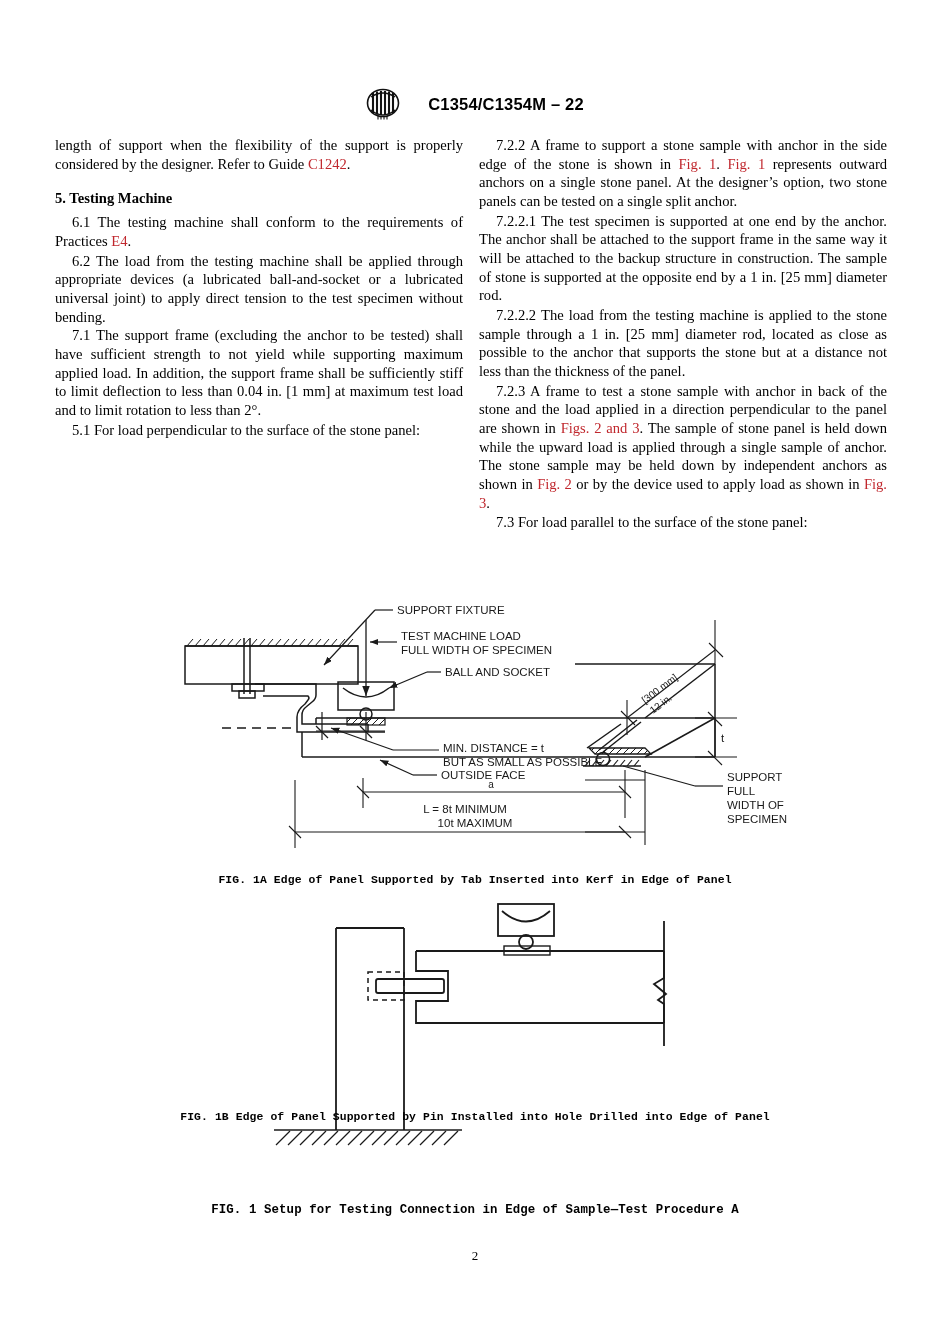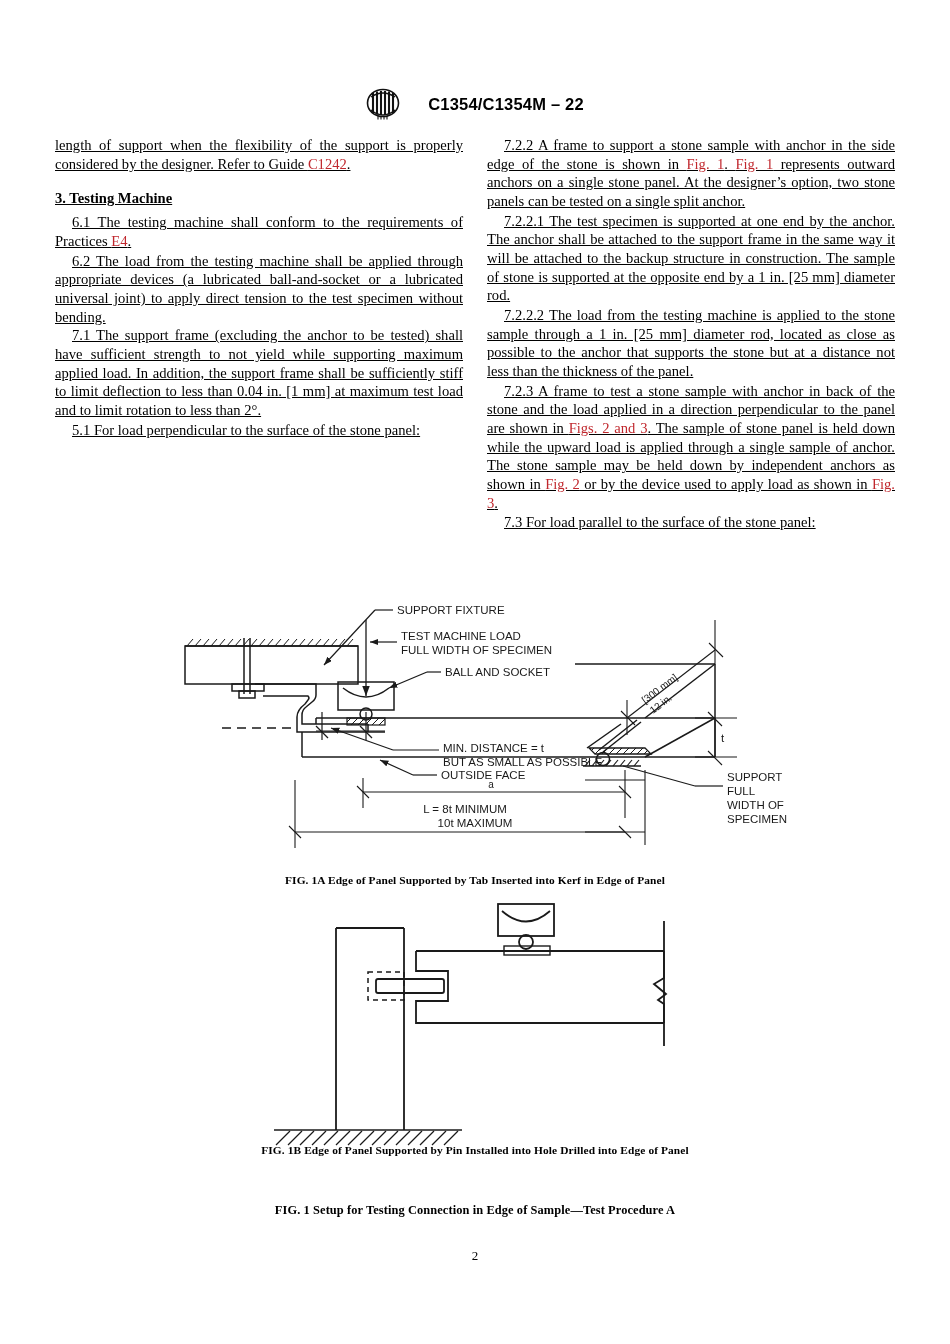--- a/index.html
+++ b/index.html
@@ -43,22 +43,21 @@
     white-space: nowrap;
   }
 
   
   .columns {
     position: absolute;
     top: 136px;
     left: 55px;
     width: 840px;
     display: flex;
-    gap: 24px;
-    text-decoration: underline;
+    gap: 16px;
   }
   .col {
     width: 408px;
   }
   p.body {
     margin: 0 0 0 0;
     font-size: 14.6px;
     line-height: 1.28;
     text-align: justify;
     text-justify: inter-word;
@@ -83,27 +82,27 @@
     color: #c0272d;
   }
   #fig1a-wrap { top: 600px; left: 175px; width: 620px; height: 265px; position: absolute; }
   #fig1b-wrap { top: 898px; left: 240px; width: 470px; height: 265px; position: absolute; }
 
   .cap {
     position: absolute;
     width: 950px;
     left: 0;
     text-align: center;
-    font-family: Liberation Serif, serif;
+    font-family: Liberation Mono, monospace;
     font-weight: bold;
     font-size: 11.4px;
     letter-spacing: 0.1px;
   }
   #cap1a { top: 874px; }
-  #cap1b { top: 1144px; }
+  #cap1b { top: 1111px; }
   #cap1  { top: 1203px; font-size: 12.4px; }
 
   .page-num {
     position: absolute;
     top: 1248px;
     left: 0;
     width: 950px;
     text-align: center;
     font-size: 13px;
     font-family: "Liberation Serif", serif;
@@ -148,21 +147,21 @@
     </svg>
   </span>
   <span class="header-title">C1354/C1354M – 22</span>
 </div>
 
 <div class="columns">
 
   <div class="col">
     <p class="body noind"><span>length of support when the flexibility of the support is properly considered by the designer. Refer to Guide </span><span class="xref">C1242</span><span>.</span></p>
 
-    <h3 class="section">3.  Testing Machine</h3>
+    <h3 class="section">5.  Testing Machine</h3>
 
     <p class="body ind"><span>6.1  The testing machine shall conform to the requirements of Practices </span><span class="xref">E4</span><span>.</span></p>
 
     <p class="body ind gap">6.2  The load from the testing machine shall be applied through appropriate devices (a lubricated ball-and-socket or a lubricated universal joint) to apply direct tension to the test specimen without bending.</p>
 
 
     <p class="body ind">7.1  The support frame (excluding the anchor to be tested) shall have sufficient strength to not yield while supporting maximum applied load. In addition, the support frame shall be sufficiently stiff to limit deflection to less than 0.04 in. [1 mm] at maximum test load and to limit rotation to less than 2°.</p>
 
     <p class="body ind gap">5.1  For load perpendicular to the surface of the stone panel:</p>
 

